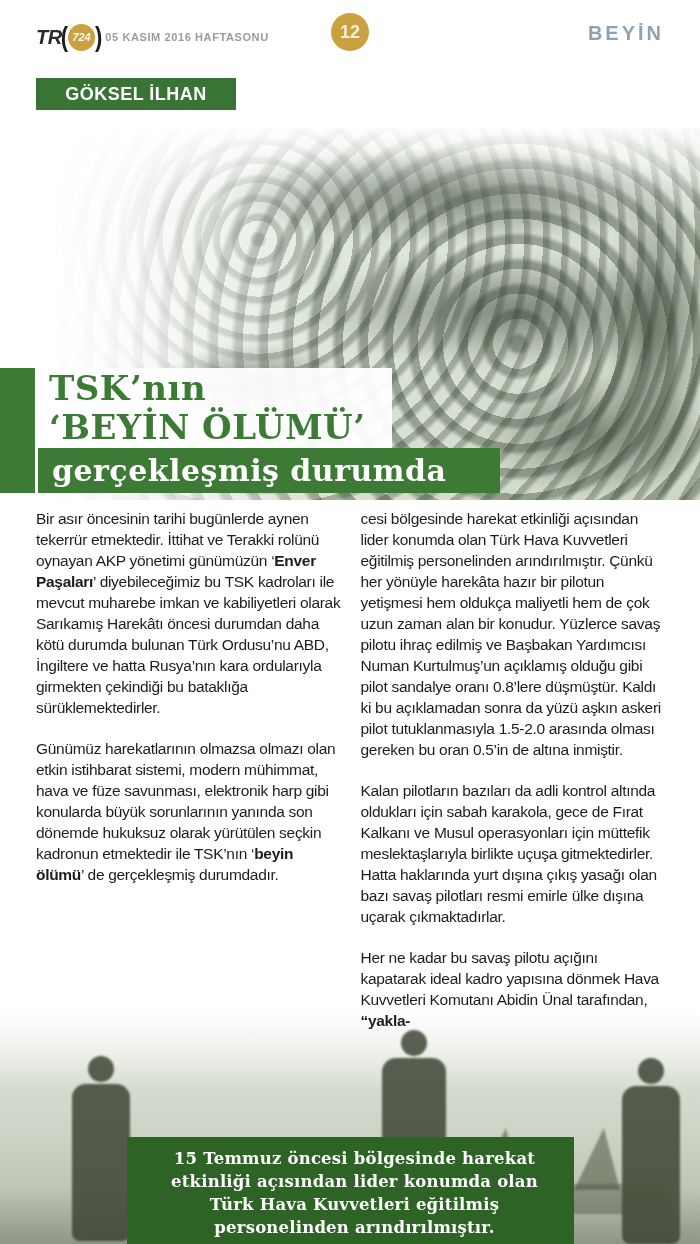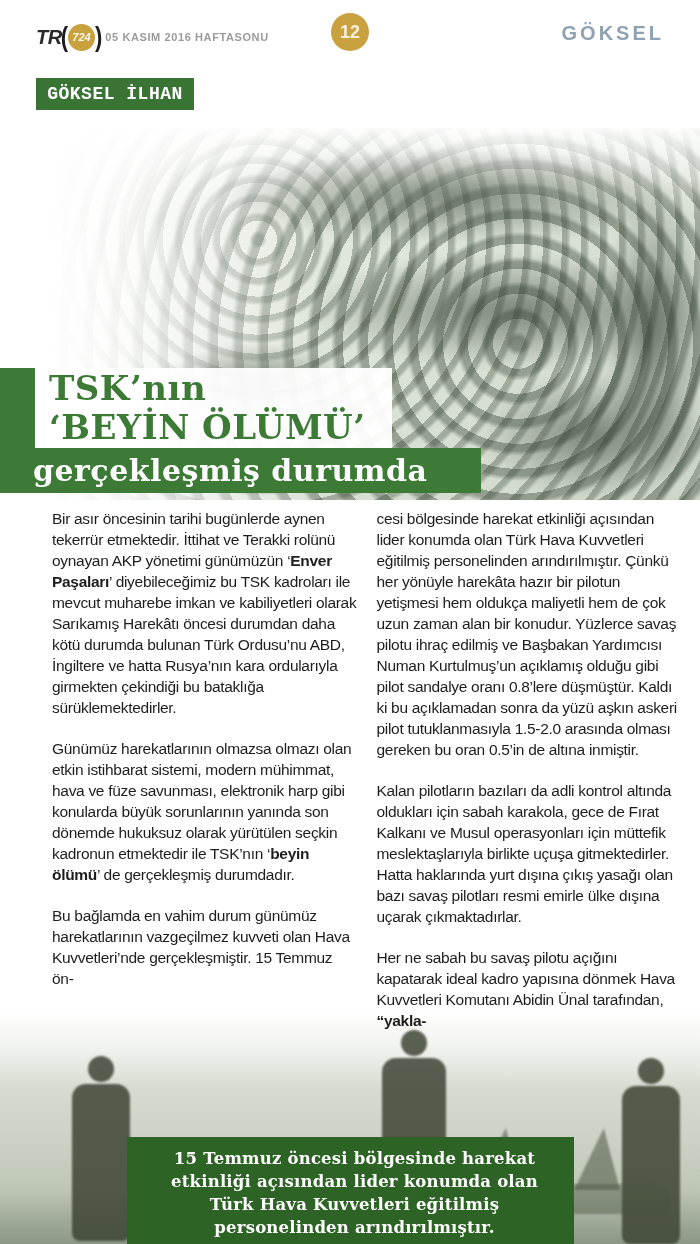--- a/index.html
+++ b/index.html
@@ -19,21 +19,21 @@
     display:flex; align-items:center; justify-content:center; margin:6px 1px; }
   .logo-circle span { font-size:11px; font-weight:bold; font-style:italic; color:#fdf7e6; }
   .date { margin-left:4px; font-size:11px; font-weight:bold; color:#9b9b9b; letter-spacing:0.6px; white-space:nowrap; }
   .page-badge { position:absolute; left:331px; top:13px; width:38px; height:38px; border-radius:50%;
     background:var(--gold,#c9a23f); display:flex; align-items:center; justify-content:center; }
   .page-badge span { font-size:18px; font-weight:bold; color:#f8f0da; }
   .section { position:absolute; right:36px; top:22px; font-size:20px; font-weight:bold;
     color:var(--section-gray,#90a1b1); letter-spacing:3px; }
 
   
-  .author { position:absolute; left:36px; top:78px; width:158px; z-index:3;font-family:Liberation Mono, monospace; }
+  .author { position:absolute; left:36px; top:78px; width:200px; z-index:3; }
   .author-name { height:32px; background:#3a7434; display:flex; align-items:center; justify-content:center; }
   .author-name span { color:#ffffff; font-weight:bold; font-size:18px; letter-spacing:0.5px; }
   .author-email { height:27px; background:rgba(142,168,135,0.93); display:flex; align-items:center; justify-content:center; }
   .author-email span { color:#ffffff; font-weight:bold; font-size:10.5px; letter-spacing:0.3px; }
 
   
   .top-photo {
     position:absolute; left:50px; top:128px; width:650px; height:372px; z-index:0; overflow:hidden;
     background:
       linear-gradient(90deg, #ffffff 0%, rgba(255,255,255,0.88) 12%, rgba(255,255,255,0) 42%),
@@ -45,27 +45,27 @@
   .blob { position:absolute; display:block; border-radius:50%; filter:blur(3px);
     background:radial-gradient(closest-side, rgba(50,64,48,0.55), rgba(50,64,48,0)); }
 
   
   .headline { position:absolute; left:0; top:368px; z-index:2; }
   .hl-bar-left { position:absolute; left:0; top:0; width:35px; height:125px; background:var(--brand-green,#3c7a36); }
   .hl-panel { position:absolute; left:35px; top:0; width:357px; height:80px;
     background:rgba(255,255,255,0.94); padding:1px 0 0 14px; }
   .hl-panel div { font-family:"DejaVu Serif", serif; font-weight:bold; font-size:34px; line-height:39px;
     color:var(--brand-green,#3c7a36); letter-spacing:0.5px; white-space:nowrap; }
-  .hl-banner { position:absolute; left:19px; top:80px; width:462px; height:45px;
+  .hl-banner { position:absolute; left:38px; top:80px; width:462px; height:45px;
     background:var(--brand-green,#3c7a36); padding-left:14px; display:flex; align-items:center; }
   .hl-banner div { font-family:"DejaVu Serif", serif; font-weight:bold; font-size:30px;
     color:#ffffff; letter-spacing:0.5px; white-space:nowrap; }
 
   
-  .article { position:absolute; left:52px; top:508px; width:629px; display:flex; gap:20px; z-index:1; }
+  .article { position:absolute; left:36px; top:508px; width:629px; display:flex; gap:20px; z-index:1; }
   .col { flex:1 1 0; }
   .col p { font-size:15.5px; line-height:21px; letter-spacing:-0.3px; color:#1d1d1d; margin:0 0 20px 0; }
   .col p .b { font-weight:bold; }
   .col h3 { font-size:16px; line-height:21px; letter-spacing:-0.2px; color:#000000; margin:0 0 5px 0; font-weight:bold; }
 
   
   .bottom-photo {
     position:absolute; left:0; top:1010px; width:700px; height:234px; z-index:0; overflow:hidden;
     background:
       linear-gradient(180deg, #ffffff 0%, rgba(255,255,255,0.65) 13%, rgba(255,255,255,0) 34%),
@@ -101,21 +101,21 @@
       <span class="swoosh">(</span>
       <span class="logo-circle">
           <span>724</span>
         </span>
       <span class="swoosh">)</span>
       <span class="date">05 KASIM 2016 HAFTASONU</span>
     </div>
     <div class="page-badge">
       <span>12</span>
     </div>
-    <div class="section">GÖKSEL</div>
+    <div class="section">BEYİN</div>
   </div>
 
   <div class="top-photo">
     <i class="blob" style="left:170px;top:20px;width:470px;height:95px;"></i>
     <i class="blob" style="left:250px;top:125px;width:430px;height:115px;"></i>
     <i class="blob" style="left:430px;top:245px;width:230px;height:125px;"></i>
     <i class="blob" style="left:110px;top:215px;width:190px;height:85px;"></i>
     <i class="blob" style="left:555px;top:55px;width:100px;height:300px;"></i>
   </div>
 
@@ -133,26 +133,25 @@
     </div>
     <div class="hl-banner">
       <div>gerçekleşmiş durumda</div>
     </div>
   </div>
 
   <div class="article">
     <div class="col">
         <p><span>Bir asır öncesinin tarihi bugünlerde aynen tekerrür etmektedir. İttihat ve Terakki rolünü oynayan AKP yönetimi günümüzün ‘</span><span class="b">Enver Paşaları</span><span>’ diyebileceğimiz bu TSK kadroları ile mevcut muharebe imkan ve kabiliyetleri olarak Sarıkamış Harekâtı öncesi durumdan daha kötü durumda bulunan Türk Ordusu’nu ABD, İngiltere ve hatta Rusya’nın kara ordularıyla girmekten çekindiği bu bataklığa sürüklemektedirler.</span></p>
         <p><span>Günümüz harekatlarının olmazsa olmazı olan etkin istihbarat sistemi, modern mühimmat, hava ve füze savunması, elektronik harp gibi konularda büyük sorunlarının yanında son dönemde hukuksuz olarak yürütülen seçkin kadronun etmektedir ile TSK’nın ‘</span><span class="b">beyin ölümü</span><span>’ de gerçekleşmiş durumdadır.</span></p>
-        <p><span>Bu bağlamda en vahim durum günümüz harekatlarının vazgeçilmez kuvveti olan Hava Kuvvetleri’nde gerçekleşmiştir. 15 Temmuz ön-</span></p>
       </div>
     <div class="col">
         <p><span>cesi bölgesinde harekat etkinliği açısından lider konumda olan Türk Hava Kuvvetleri eğitilmiş personelinden arındırılmıştır. Çünkü her yönüyle harekâta hazır bir pilotun yetişmesi hem oldukça maliyetli hem de çok uzun zaman alan bir konudur. Yüzlerce savaş pilotu ihraç edilmiş ve Başbakan Yardımcısı Numan Kurtulmuş’un açıklamış olduğu gibi pilot sandalye oranı 0.8’lere düşmüştür. Kaldı ki bu açıklamadan sonra da yüzü aşkın askeri pilot tutuklanmasıyla 1.5-2.0 arasında olması gereken bu oran 0.5’in de altına inmiştir.</span></p>
         <p><span>Kalan pilotların bazıları da adli kontrol altında oldukları için sabah karakola, gece de Fırat Kalkanı ve Musul operasyonları için müttefik meslektaşlarıyla birlikte uçuşa gitmektedirler. Hatta haklarında yurt dışına çıkış yasağı olan bazı savaş pilotları resmi emirle ülke dışına uçarak çıkmaktadırlar.</span></p>
-        <p><span>Her ne sabah bu savaş pilotu açığını kapatarak ideal kadro yapısına dönmek Hava Kuvvetleri Komutanı Abidin Ünal tarafından, </span><span class="b">“yakla-</span></p>
+        <p><span>Her ne kadar bu savaş pilotu açığını kapatarak ideal kadro yapısına dönmek Hava Kuvvetleri Komutanı Abidin Ünal tarafından, </span><span class="b">“yakla-</span></p>
       </div>
   </div>
 
   <div class="bottom-photo">
     <div class="fig" style="left:72px;top:46px;width:58px;height:185px;">
         <span class="head"></span>
         <span class="torso"></span>
       </div>
     <div class="fig" style="left:382px;top:20px;width:64px;height:212px;">
         <span class="head"></span>

